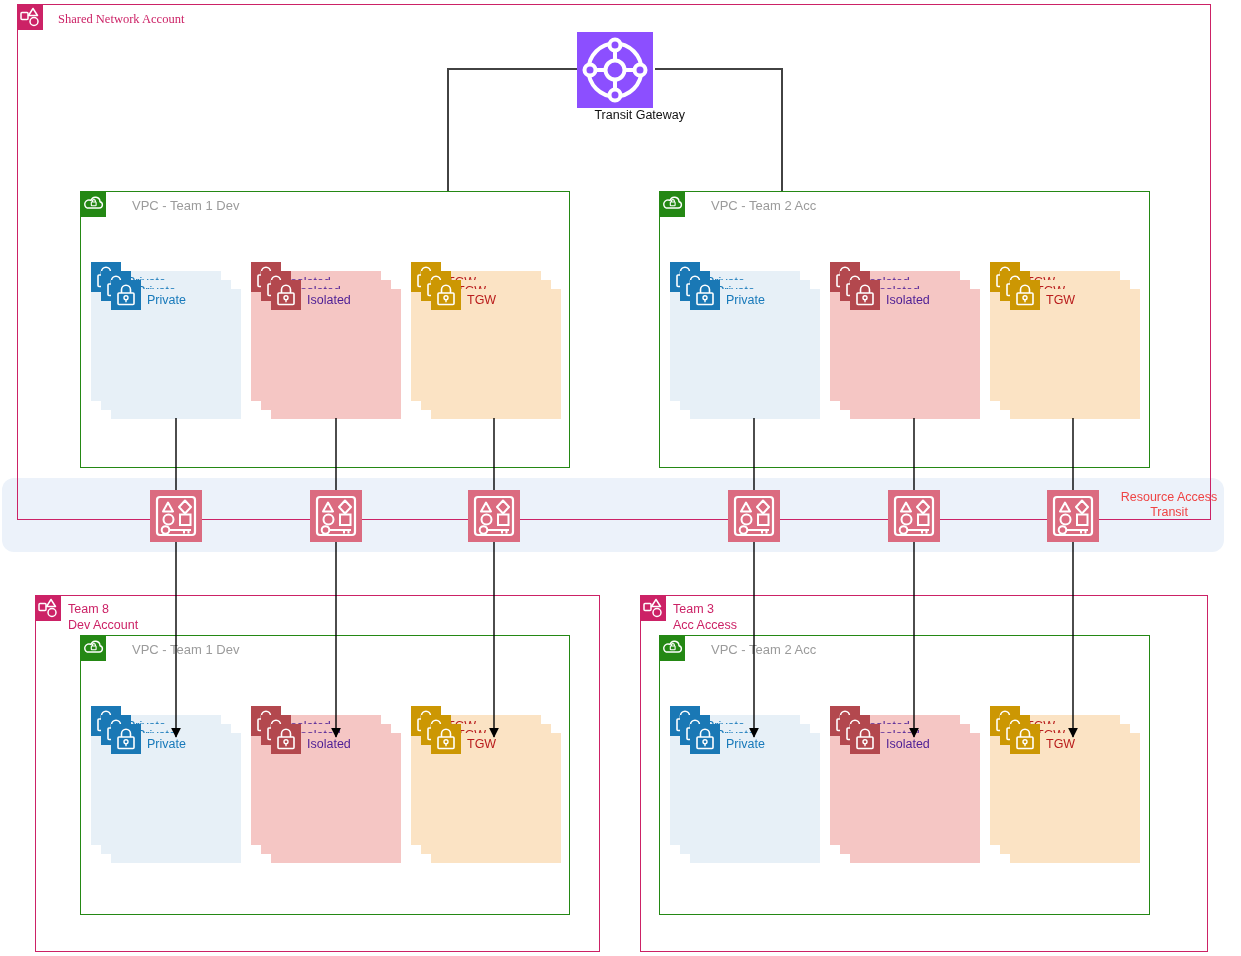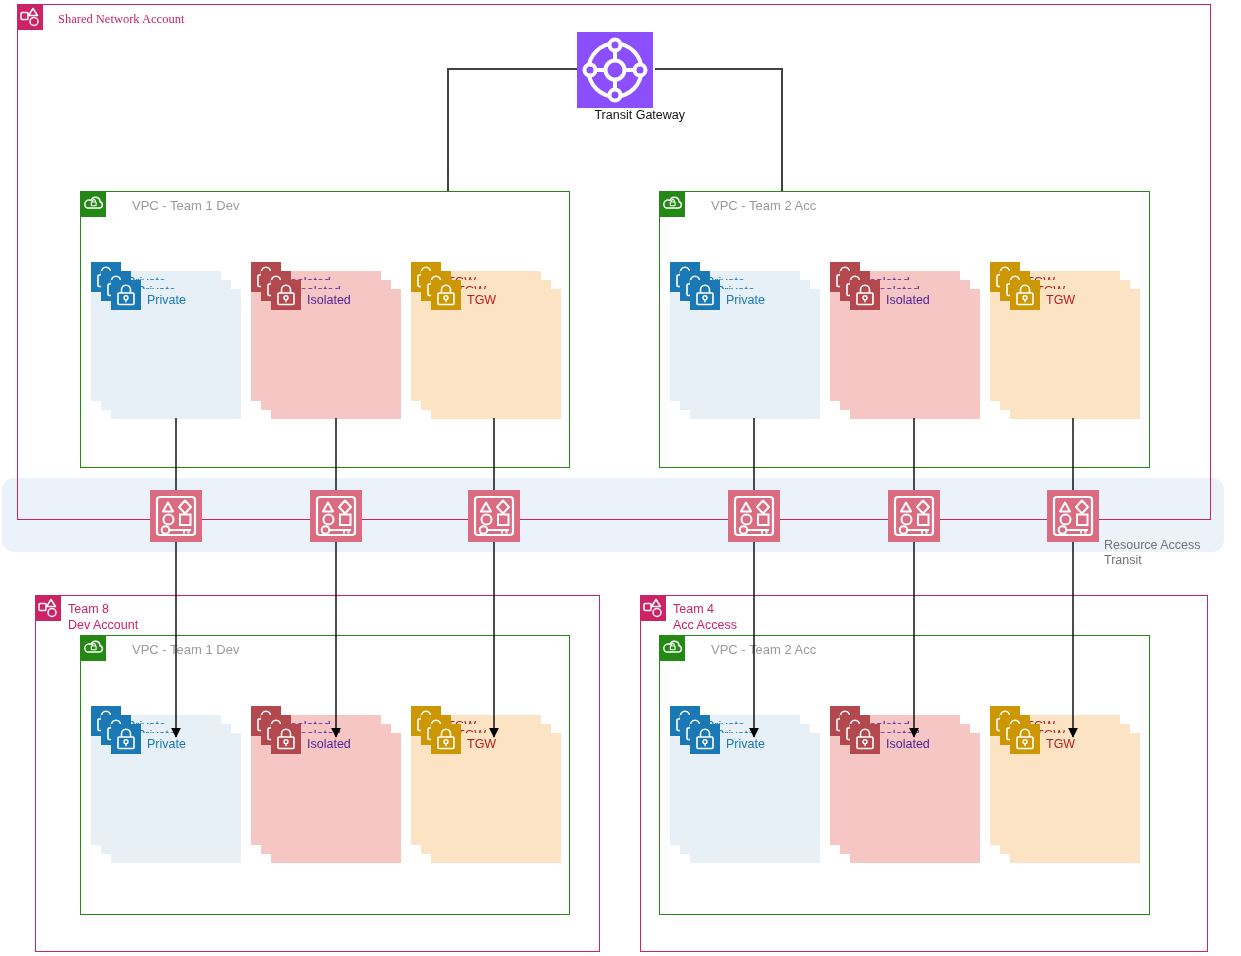--- a/index.html
+++ b/index.html
@@ -22,21 +22,21 @@
   .card .sub-icon{position:absolute;left:0px;top:-9px;width:30px;height:30px;}
   .fill-private{background:var(--private-fill);}
   .fill-isolated{background:var(--isolated-fill);}
   .fill-tgw{background:var(--tgw-fill);}
   .txt-private{color:var(--private-text);}
   .txt-isolated{color:#4c1d95;}
   .txt-tgw{color:#b91c1c;}
   .tgw-node{left:577px;top:32px;width:76px;height:76px;}
   .tgw-label{left:545px;top:108px;width:140px;text-align:right;font-size:12.5px;color:#111;}
   .ram-icon{width:52px;height:52px;}
-  .ram-label{left:1104px;top:538px;width:130px;text-align:left;font-size:12.5px;line-height:15px;color:#737373;}
+  .ram-label{left:1104px;top:490px;width:130px;text-align:center;font-size:12.5px;line-height:15px;color:#ef4444;}
   svg{display:block;}
 </style>
 </head>
 <body>
 
 <div class="canvas">
 
   <div class="abs band" style="left:2px;top:478px;width:1222px;height:74px;"></div>
 
   <div class="box acct-border" style="left:17px;top:4px;width:1194px;height:516px;">
@@ -292,21 +292,21 @@
     </div>
   </div>
   <div class="box acct-border" style="left:640px;top:595px;width:568px;height:357px;">
     <svg class="corner-icon" viewBox="0 0 26 26">
       <rect width="26" height="26" fill="var(--pink)"></rect>
       <rect x="4" y="8.5" width="7" height="7" rx="1" fill="none" stroke="#fff" stroke-width="1.5"></rect>
       <polygon points="16,4.5 20.5,11.5 11.5,11.5" fill="none" stroke="#fff" stroke-width="1.5" stroke-linejoin="round"></polygon>
       <circle cx="17" cy="17.5" r="4" fill="none" stroke="#fff" stroke-width="1.5"></circle>
     </svg>
     <div class="acct-label">
-      <div>Team 4</div>
+      <div>Team 3</div>
       <div>Acc Access</div>
     </div>
   </div>
 
   <div class="box vpc-border" id="vpc-2" style="left:80px;top:635px;width:490px;height:280px;">
     <svg class="corner-icon vpc-glyph" viewBox="0 0 26 26">
         <rect width="26" height="26" fill="var(--green)"></rect>
         <path d="M7,17 h12.3 a3.2,3.2 0 0 0 0.7,-6.3 a4.6,4.6 0 0 0 -9,-1.2 A3.6,3.6 0 0 0 7,17 z" fill="none" stroke="#fff" stroke-width="1.4" stroke-linejoin="round"></path>
         <rect x="11.3" y="11" width="4.8" height="3.8" rx="0.5" fill="none" stroke="#fff" stroke-width="1.1"></rect>
         <path d="M12.4,11 v-0.9 a1.5,1.5 0 0 1 3,0 V11" fill="none" stroke="#fff" stroke-width="1.1"></path>

